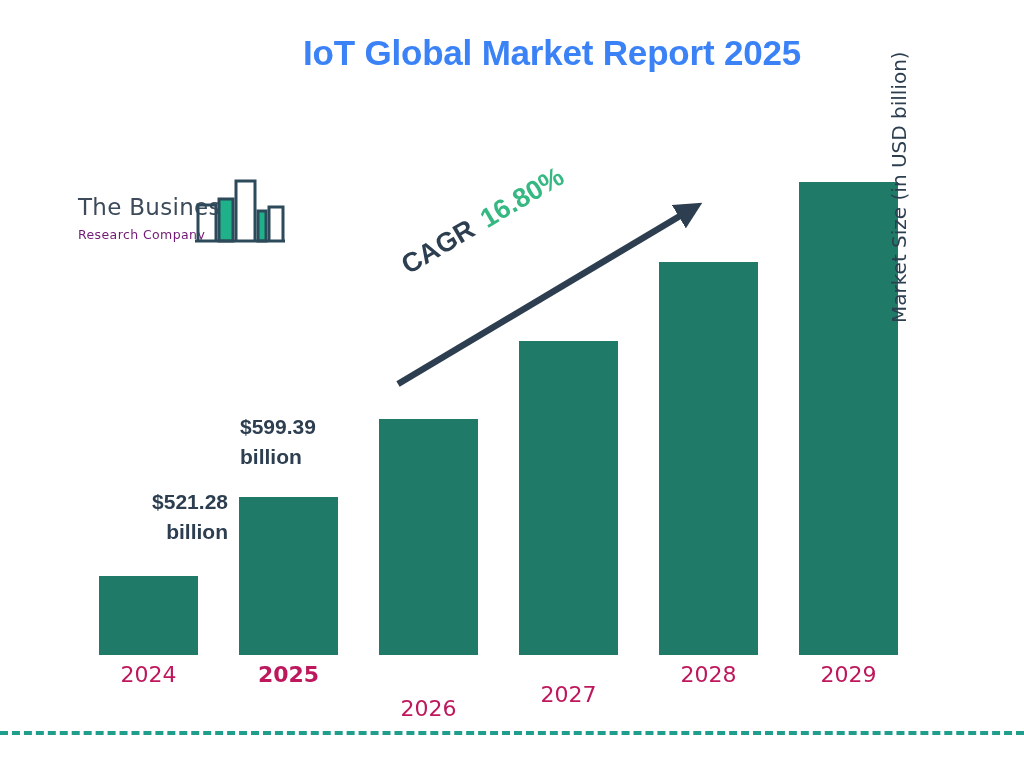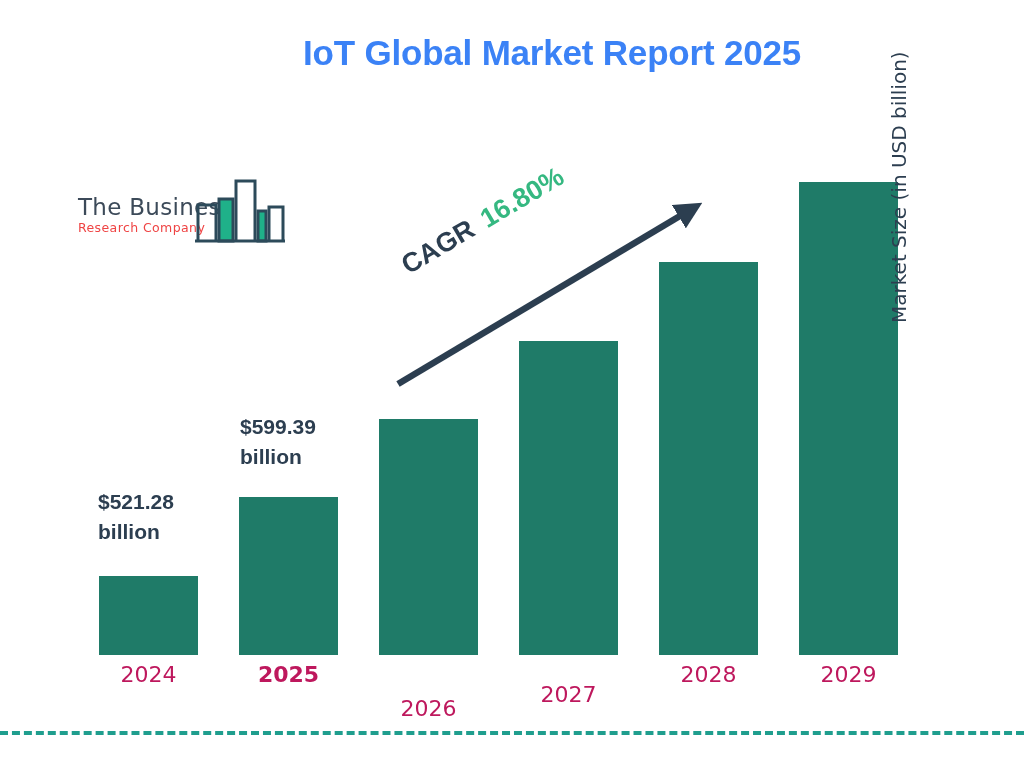--- a/index.html
+++ b/index.html
@@ -52,22 +52,22 @@
   .logo-line1 {
     font-family: "DejaVu Sans", sans-serif;
     font-size: 23px;
     letter-spacing: 0.3px;
     color: #3c4a59;
   }
   .logo-line2 {
     font-family: "DejaVu Sans", sans-serif;
     font-size: 12.5px;
     letter-spacing: 0.4px;
-    color: #ef4444;
-    margin-top: 3px;
+    color: #701a75;
+    margin-top: 10px;
   }
   .logo-mark {
     position: absolute;
     left: 117px;
     top: -9px;
   }
 
   
   .bar {
     position: absolute;
@@ -159,21 +159,21 @@
     </div>
   </div>
 
   <div class="bar" style="left:99px; top:576px; width:99px; height:79px;"></div>
   <div class="bar" style="left:239px; top:497px; width:99px; height:158px;"></div>
   <div class="bar" style="left:379px; top:419px; width:99px; height:236px;"></div>
   <div class="bar" style="left:519px; top:341px; width:99px; height:314px;"></div>
   <div class="bar" style="left:659px; top:262px; width:99px; height:393px;"></div>
   <div class="bar" style="left:799px; top:182px; width:99px; height:473px;"></div>
 
-  <div class="bar-value" style="left:98px; top:487px; width:130px; text-align:left;">$521.28
+  <div class="bar-value" style="left:98px; top:487px; width:130px; text-align:right;">$521.28
 billion</div>
   <div class="bar-value" style="left:240px; top:412px; width:130px; text-align:left;">$599.39
 billion</div>
 
   <div class="cagr-arrow">
     <svg width="340" height="210" viewBox="0 0 340 210">
       <defs>
         <marker id="arrowhead" markerWidth="4.2" markerHeight="4.2" refX="2.0" refY="2.1" orient="auto">
           <polygon points="0,0 4.2,2.1 0,4.2" fill="#2c3e50"></polygon>
         </marker>

